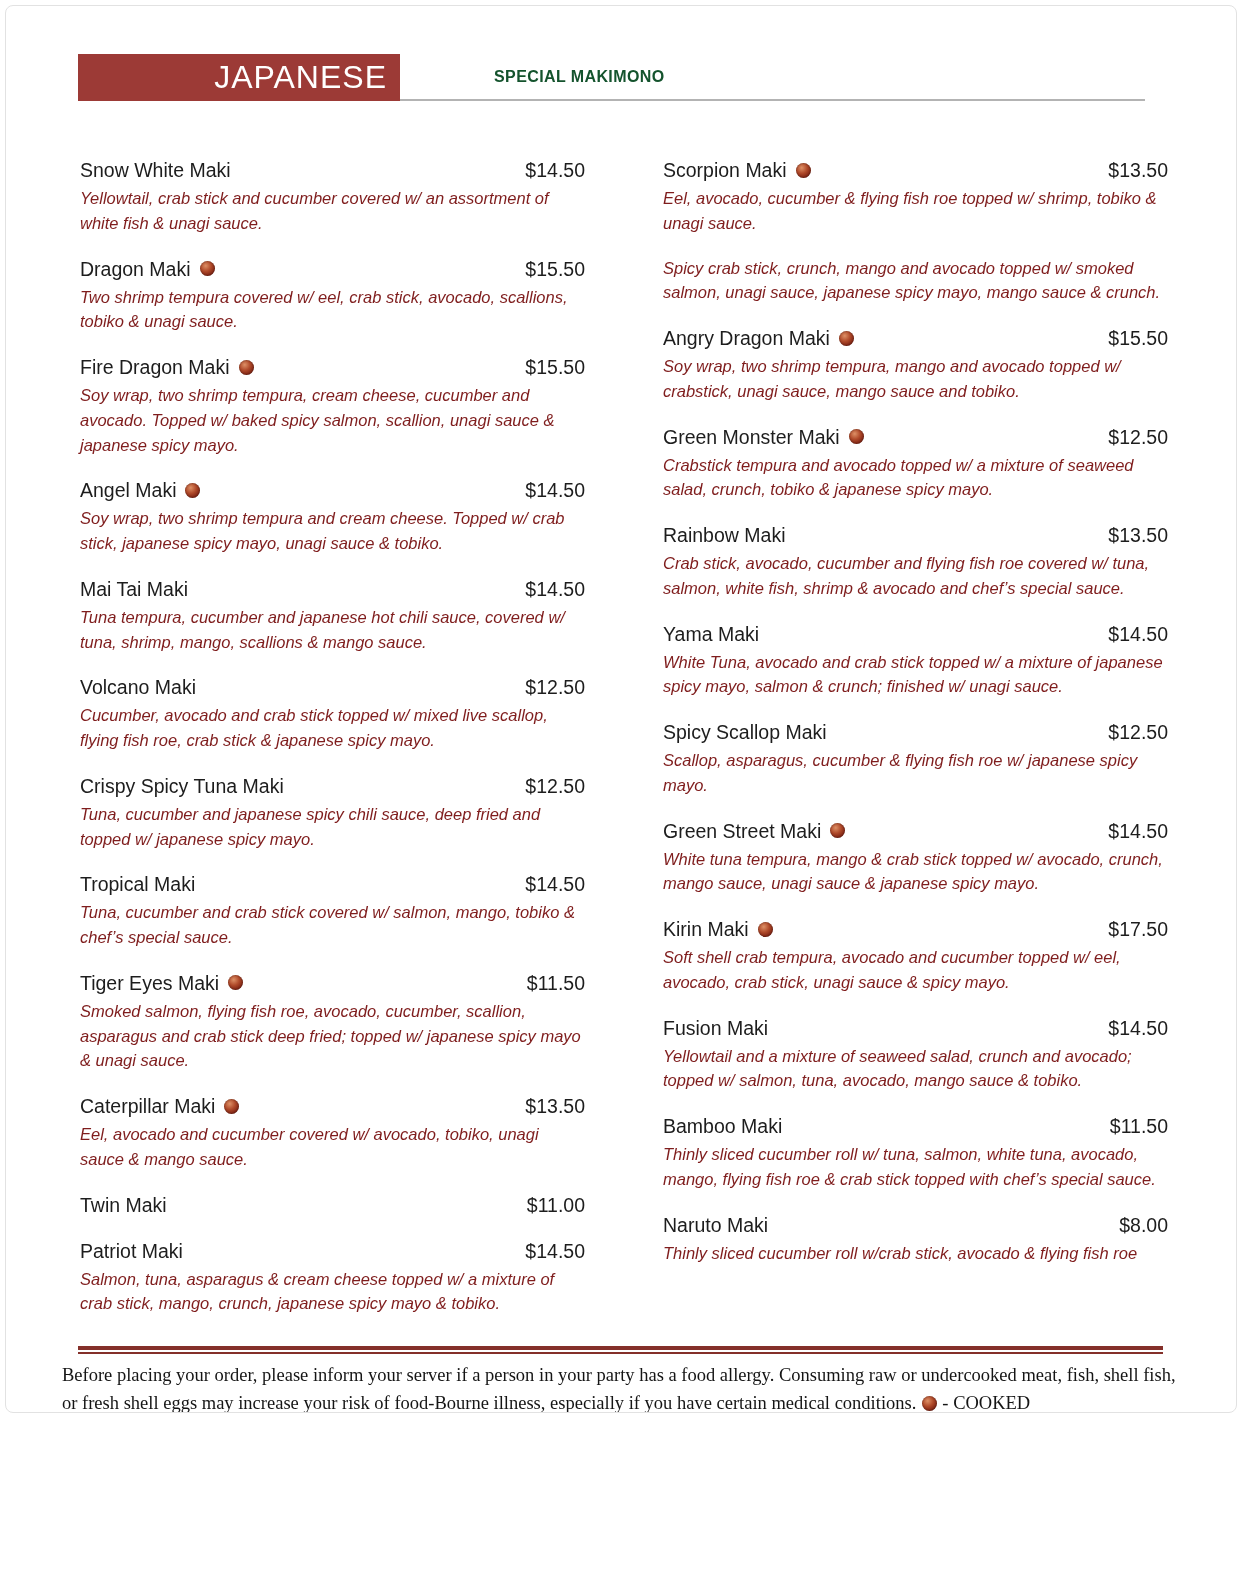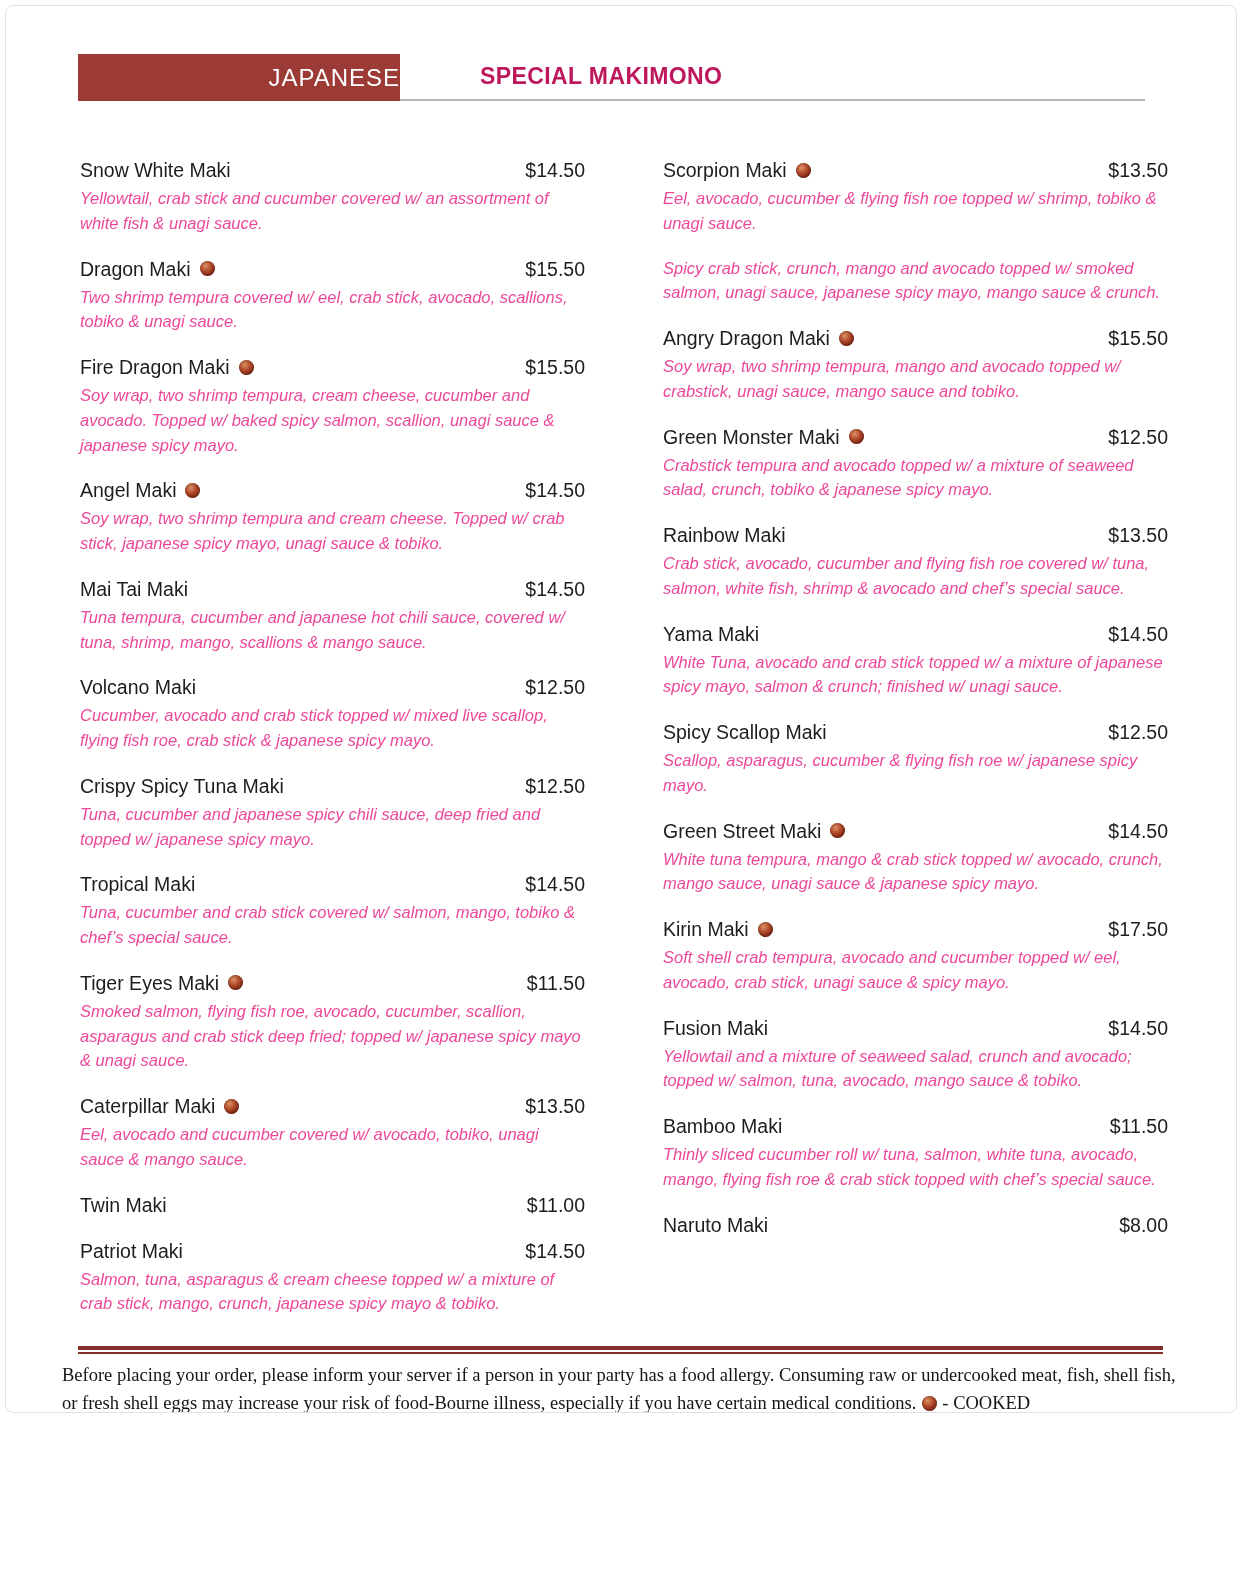--- a/index.html
+++ b/index.html
@@ -29,37 +29,38 @@
     margin-right: 97px;
     height: 47px;
   }
   .banner {
     width: 322px;
     background: #9c3a36;
     color: #ffffff;
     display: flex;
     align-items: center;
     justify-content: flex-end;
-    padding-right: 0;
-    font-size: 24px;
+    padding-right: 13px;
+    font-size: 32px;
     letter-spacing: 1px;
     flex: 0 0 auto;
   }
   .title-box {
     flex: 1;
     border-bottom: 2px solid #b3b3b3;
     display: flex;
     align-items: center;
     padding-left: 80px;
   }
   .section-title {
-    font-size: 23px;
+    font-size: 16px;
     font-weight: bold;
-    color: #be185d;
+    color: #14532d;
     letter-spacing: 0.4px;
+    margin-left: 14px;
   }
 
   
   .columns {
     display: flex;
     gap: 78px;
     padding: 56px 74px 0 80px;
   }
   .col { flex: 1; min-width: 0; }
 
@@ -71,21 +72,21 @@
     line-height: 26px;
     color: #1d1d1d;
   }
   .item-name { white-space: nowrap; }
   .item-price { margin-left: auto; padding-left: 10px; }
   .item-desc {
     margin: 3px 0 0 0;
     font-style: italic;
     font-size: 16.5px;
     line-height: 1.5;
-    color: #ec4899;
+    color: #7f1d1d;
   }
 
   
   .cooked-icon {
     width: 15px;
     height: 15px;
     border-radius: 50%;
     margin-left: 9px;
     flex: 0 0 auto;
     background: radial-gradient(circle at 38% 32%, #dd9066 0%, #b04a2a 40%, #7a2112 75%, #4f1008 100%);
@@ -335,20 +336,21 @@
           </div>
           <p class="item-desc">Thinly sliced cucumber roll w/ tuna, salmon, white tuna, avocado, mango, flying fish roe &amp; crab stick topped with chef’s special sauce.</p>
         </article>
 
         <article class="item">
           <div class="item-head">
             <span class="item-name">Naruto Maki</span>
 
             <span class="item-price">$8.00</span>
           </div>
+          <p class="item-desc">Thinly sliced cucumber roll w/crab stick, avocado &amp; flying fish roe</p>
         </article>
       </section>
   </main>
 
   <footer class="footer">
     <div class="footer-rule"></div>
     <p class="footer-text"><span>Before placing your order, please inform your server if a person in your party has a food allergy.  Consuming raw or undercooked meat, fish, shell fish, or fresh shell eggs may increase your risk of food-Bourne illness, especially if you have certain medical conditions.</span><span class="cooked-icon inline"></span><span>- COOKED</span></p>
   </footer>
 </div>
 

